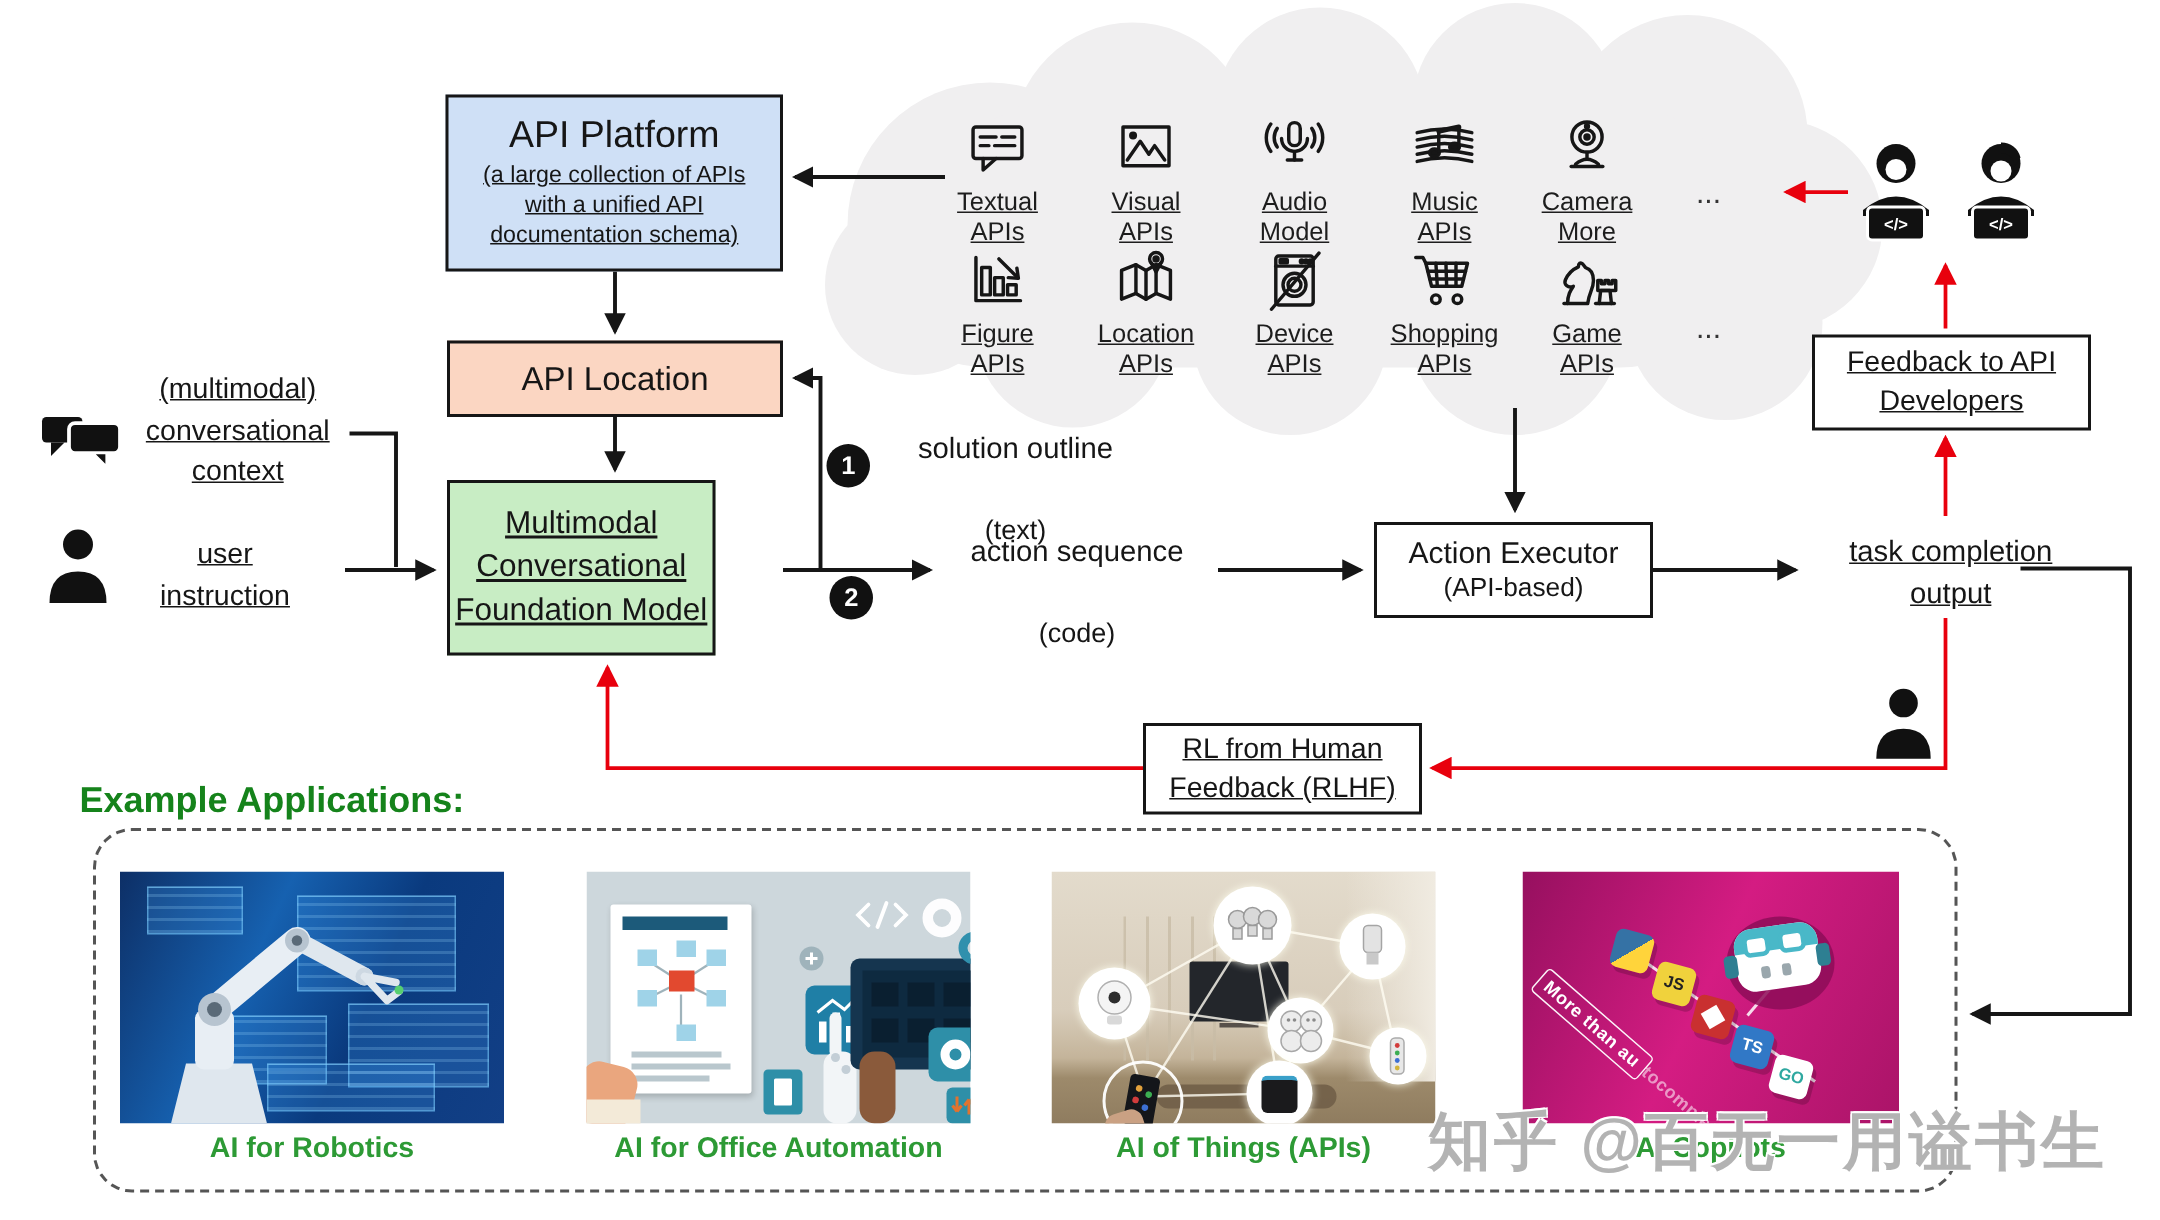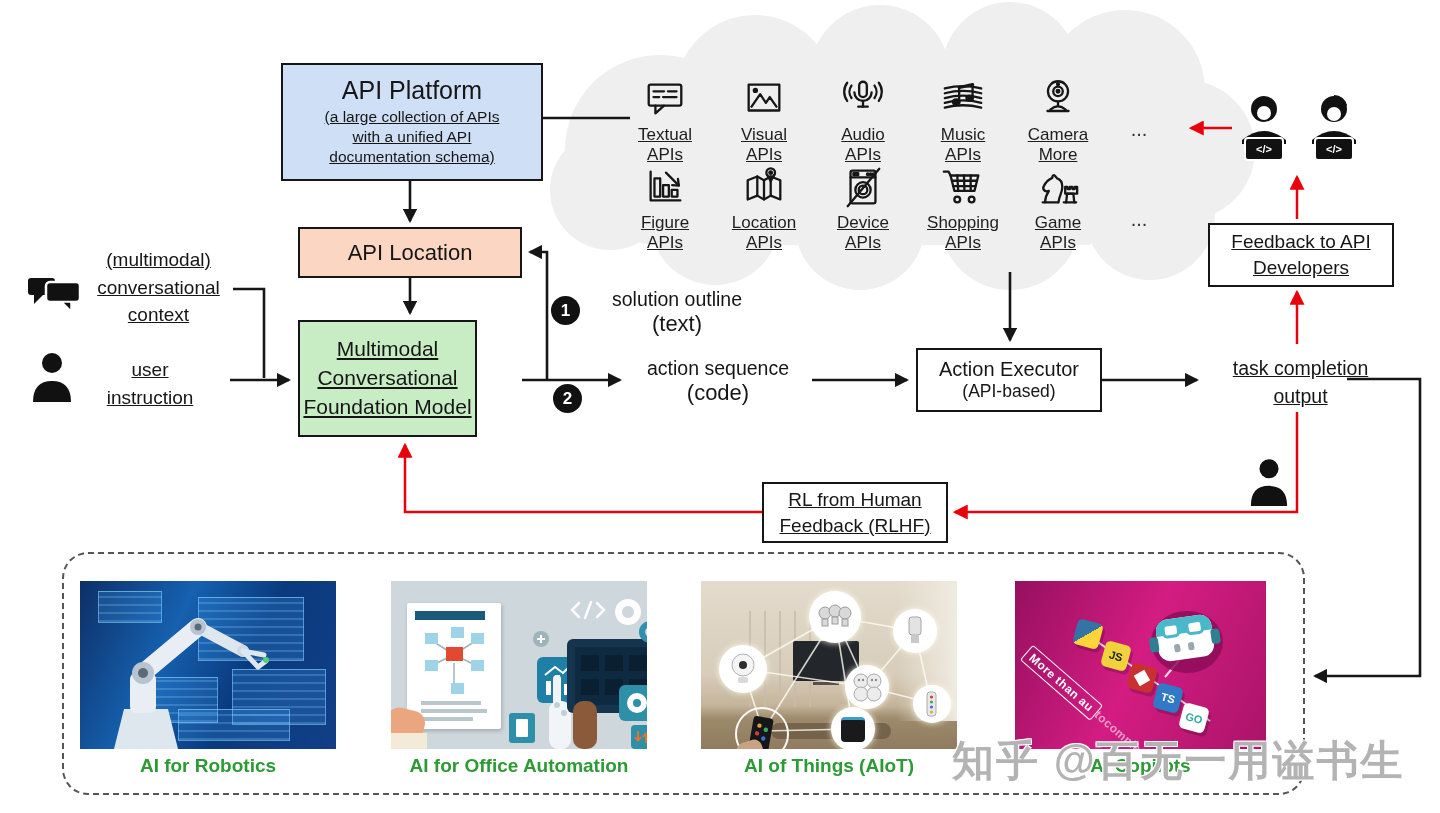--- a/index.html
+++ b/index.html
@@ -8,21 +8,21 @@
   .ml{white-space:pre-line;text-decoration:underline;}
   .box{position:absolute;border:2.6px solid #161616;box-sizing:border-box;display:flex;flex-direction:column;align-items:center;justify-content:center;text-align:center;z-index:10;background:#fff;}
   .cloud-blob{position:absolute;background:#f0eff0;border-radius:50%;z-index:1;}
   .api-item{position:absolute;width:96px;text-align:center;z-index:10;}
   .api-item .glyph{height:46px;display:flex;align-items:flex-end;justify-content:center;}
   .api-item svg{stroke:#161616;fill:none;stroke-width:2.4;stroke-linecap:round;stroke-linejoin:round;}
   .api-label{font-size:17px;line-height:1.18;margin-top:3px;color:#1d1d1d;}
   .sidelabel{position:absolute;text-align:center;font-size:19px;line-height:1.45;z-index:10;}
   .flowlabel{position:absolute;text-align:center;z-index:10;}
   .flowlabel .t1{font-size:19.5px;display:block;}
-  .flowlabel .t2{font-size:22px;display:block;}
+  .flowlabel .t2{font-size:18px;display:block;margin-top:32px;}
   .numcircle{position:absolute;width:29px;height:29px;border-radius:50%;background:#111;color:#fff;font-size:17px;font-weight:bold;display:flex;align-items:center;justify-content:center;z-index:12;}
   .ellip{position:absolute;width:44px;text-align:center;font-size:20px;color:#333;z-index:10;}
   #connectors{position:absolute;left:0;top:0;z-index:5;}
   .dashed-frame{position:absolute;border:2px dashed #555;border-radius:26px;z-index:6;box-sizing:border-box;}
   .heading{position:absolute;font-size:24px;font-weight:bold;color:#15831b;z-index:10;}
   .imgcard{position:absolute;top:581px;height:168px;overflow:hidden;z-index:10;}
   .caption{position:absolute;top:755px;text-align:center;font-size:19px;font-weight:bold;color:#2d9a35;z-index:10;}
   .watermark{position:absolute;left:952px;top:733px;font-size:42px;font-weight:bold;letter-spacing:2px;color:rgba(168,168,168,0.88);z-index:40;
     text-shadow:1px 1px 0 #fff,-1px -1px 0 #fff,1px -1px 0 #fff,-1px 1px 0 #fff;}
   .holo{position:absolute;background:rgba(70,170,255,.20);border:1px solid rgba(130,210,255,.55);
@@ -75,21 +75,21 @@
     </g>
     <g stroke="#e8000d" stroke-width="2.5" fill="none">
       <path d="M762,512 H405 V445" marker-end="url(#mr)"></path>
       <path d="M1297,412 V512 H955" marker-end="url(#mr)"></path>
       <path d="M1297,344 V292" marker-end="url(#mr)"></path>
       <path d="M1297,219 V177" marker-end="url(#mr)"></path>
       <path d="M1232,128 H1191" marker-end="url(#mr)"></path>
     </g>
   </svg>
 
-  <div class="box" style="left:281px;top:63px;width:262px;height:118px;background:#cfe0f6">
+  <div class="box" style="left:297px;top:63px;width:225px;height:118px;background:#cfe0f6">
     <div style="font-size:25px;line-height:1.15">API Platform</div>
     <div class="ml" style="font-size:15.5px;line-height:1.3;margin-top:2px">(a large collection of APIs
 with a unified API
 documentation schema)</div>
   </div>
 
   <div class="box" style="left:298px;top:227px;width:224px;height:51px;background:#fbd6c2">
     <div style="font-size:22px">API Location</div>
   </div>
 
@@ -169,21 +169,21 @@
         <path d="M15,17 a9,9 0 0 0 18,0"></path>
         <line x1="24" y1="26" x2="24" y2="32"></line>
           <line x1="19" y1="32" x2="29" y2="32"></line>
         <path d="M12,10 a11,11 0 0 0 0,13"></path>
           <path d="M7.5,7 a16,16 0 0 0 0,19"></path>
         <path d="M36,10 a11,11 0 0 1 0,13"></path>
           <path d="M40.5,7 a16,16 0 0 1 0,19"></path>
       </svg>
     </div>
     <div class="api-label ml">Audio
-APIs</div>
+Model</div>
   </div>
 
   <div class="api-item" style="left:915px;top:76px">
     <div class="glyph">
       <svg width="46" height="46" viewBox="0 0 48 48">
         <path d="M5,13 q19,-5 38,0"></path>
           <path d="M5,18 q19,-5 38,0"></path>
           <path d="M5,23 q19,-5 38,0"></path>
         <path d="M5,28 q19,-5 38,0"></path>
           <path d="M5,33 q19,-5 38,0"></path>
@@ -334,20 +334,21 @@
     <svg width="56" height="74" viewBox="0 0 56 74">
       <circle cx="28" cy="17" r="13" fill="#111"></circle>
       <path d="M28,10 a9,9 0 0 1 9,9 l4,-6 a13,13 0 0 0 -13,-10 z" fill="#111"></path>
       <circle cx="28" cy="22" r="7" fill="#fff"></circle>
       <path d="M6,48 q22,-18 44,0 v4 h-44 z" fill="#111"></path>
       <rect x="9" y="46" width="38" height="22" rx="3" fill="#111" stroke="#fff" stroke-width="2"></rect>
       <text x="28" y="61" fill="#fff" font-size="11" font-weight="bold" text-anchor="middle">&lt;/&gt;</text>
     </svg>
   </div>
 
+  <div class="heading" style="left:53px;top:520px">Example Applications:</div>
   <div class="dashed-frame" style="left:62px;top:552px;width:1243px;height:243px"></div>
 
   <div class="imgcard" style="left:80px;width:256px">
     <div class="abs" style="left:0;top:0;width:256px;height:168px;background:linear-gradient(115deg,#0d2f66 0%,#1661b0 35%,#0a3a7e 62%,#123f86 100%)"></div>
     <div class="holo" style="left:118px;top:16px;width:104px;height:62px"></div>
     <div class="holo" style="left:152px;top:88px;width:92px;height:54px"></div>
     <div class="holo" style="left:66px;top:96px;width:70px;height:44px"></div>
     <div class="holo" style="left:98px;top:128px;width:110px;height:30px"></div>
     <div class="holo" style="left:18px;top:10px;width:62px;height:30px"></div>
     <svg class="abs" style="left:0;top:0" width="256" height="168">
@@ -555,18 +556,18 @@
     </div>
     <div class="tile" style="left:140px;top:104px;background:#3178c6;color:#fff">TS</div>
     <div class="tile" style="left:166px;top:124px;background:#fff;color:#2ea8a0">GO</div>
     <div class="abs" style="left:16px;top:66px;width:200px;transform:rotate(41deg);transform-origin:left top;z-index:3;font-size:12px;letter-spacing:.5px">
       <span style="border:1.5px solid rgba(255,255,255,.95);border-radius:3px;padding:2px 5px;color:#fff;font-weight:bold">More than au</span><span style="color:rgba(255,255,255,.55);font-weight:bold">tocomplete</span>
     </div>
   </div>
 
   <div class="caption" style="left:80px;width:256px">AI for Robotics</div>
   <div class="caption" style="left:391px;width:256px">AI for Office Automation</div>
-  <div class="caption" style="left:701px;width:256px">AI of Things (AIoT)</div>
+  <div class="caption" style="left:701px;width:256px">AI of Things (APIs)</div>
   <div class="caption" style="left:1015px;width:251px">AI Copilots</div>
 
   <div class="watermark">知乎 @百无一用谥书生</div>
 
 </div>
 
 </body></html>

